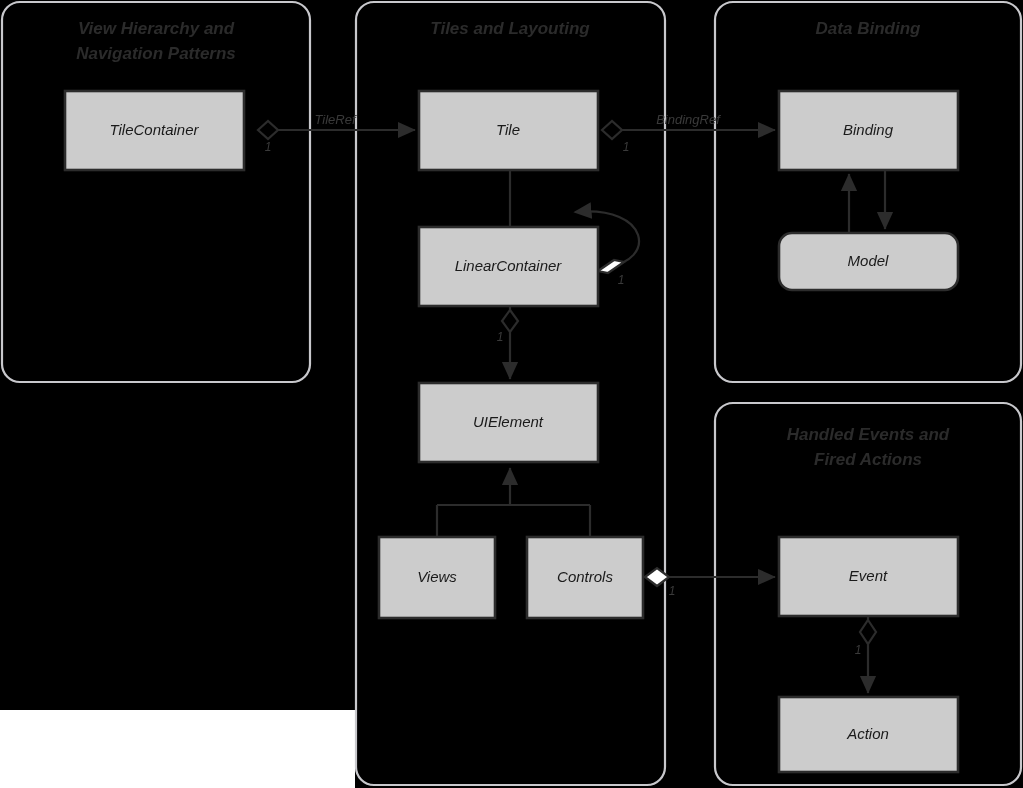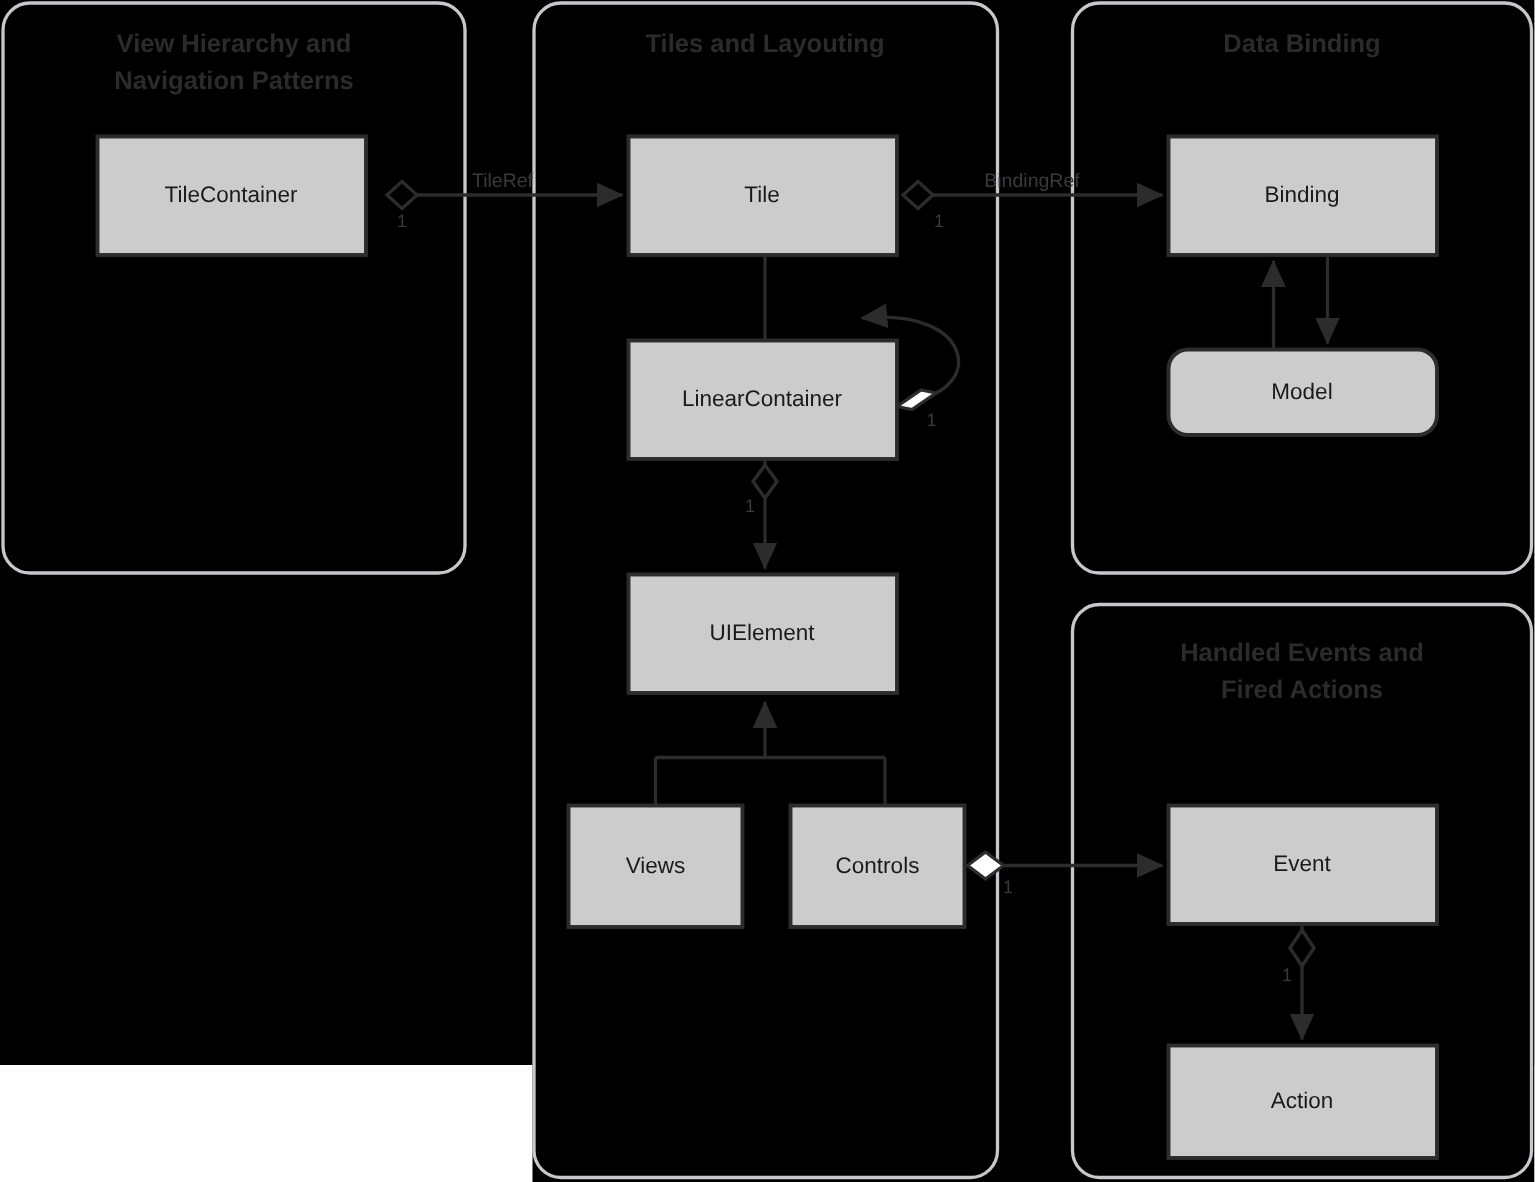--- a/index.html
+++ b/index.html
@@ -8,20 +8,21 @@
     padding: 0;
     background: #ffffff;
     font-family: "Liberation Sans", sans-serif;
   }
   #canvas {
     position: relative;
     width: 1023px;
     height: 788px;
     overflow: hidden;
     background: #ffffff;
+    font-style: italic;
   }
   #canvas svg {
     position: absolute;
     top: 0;
     left: 0;
   }
   .grp-title {
     font-family: "Liberation Sans", sans-serif;
     font-size: 17px;
     font-weight: bold;

